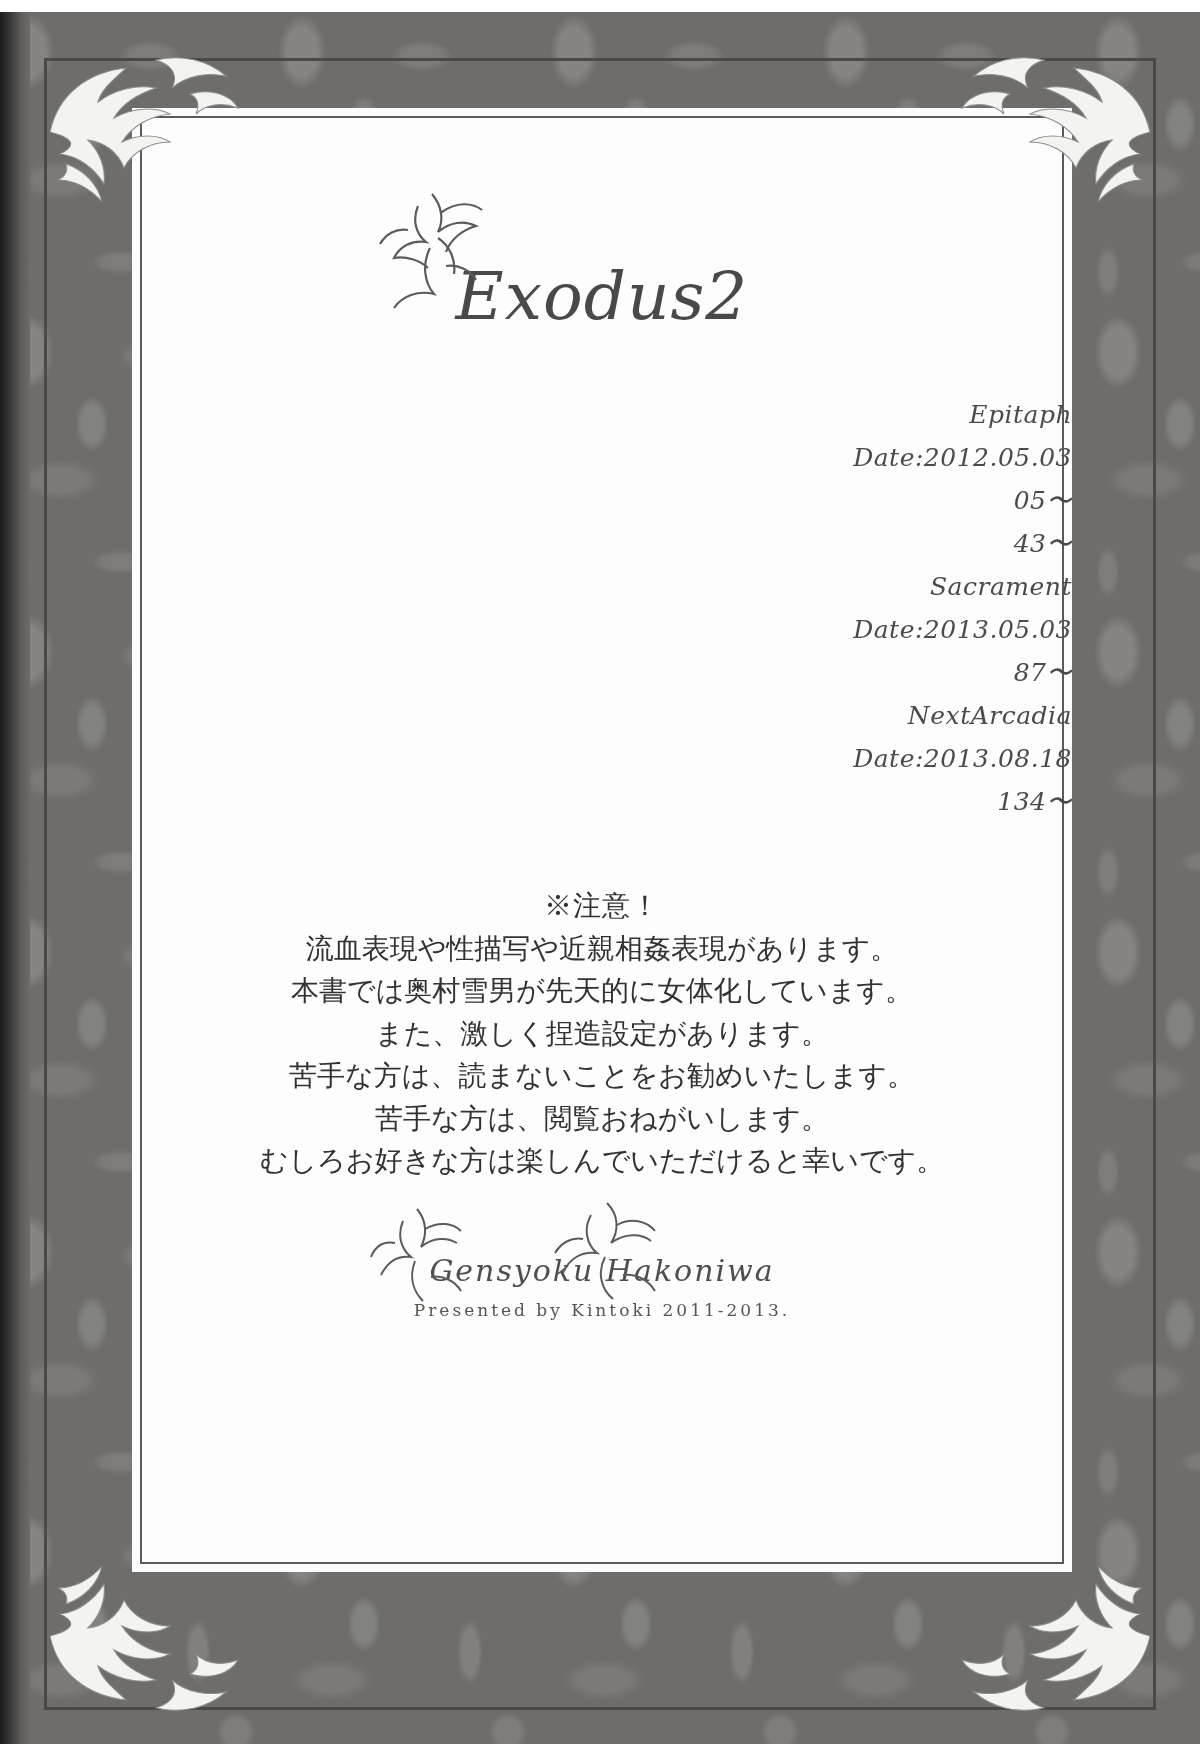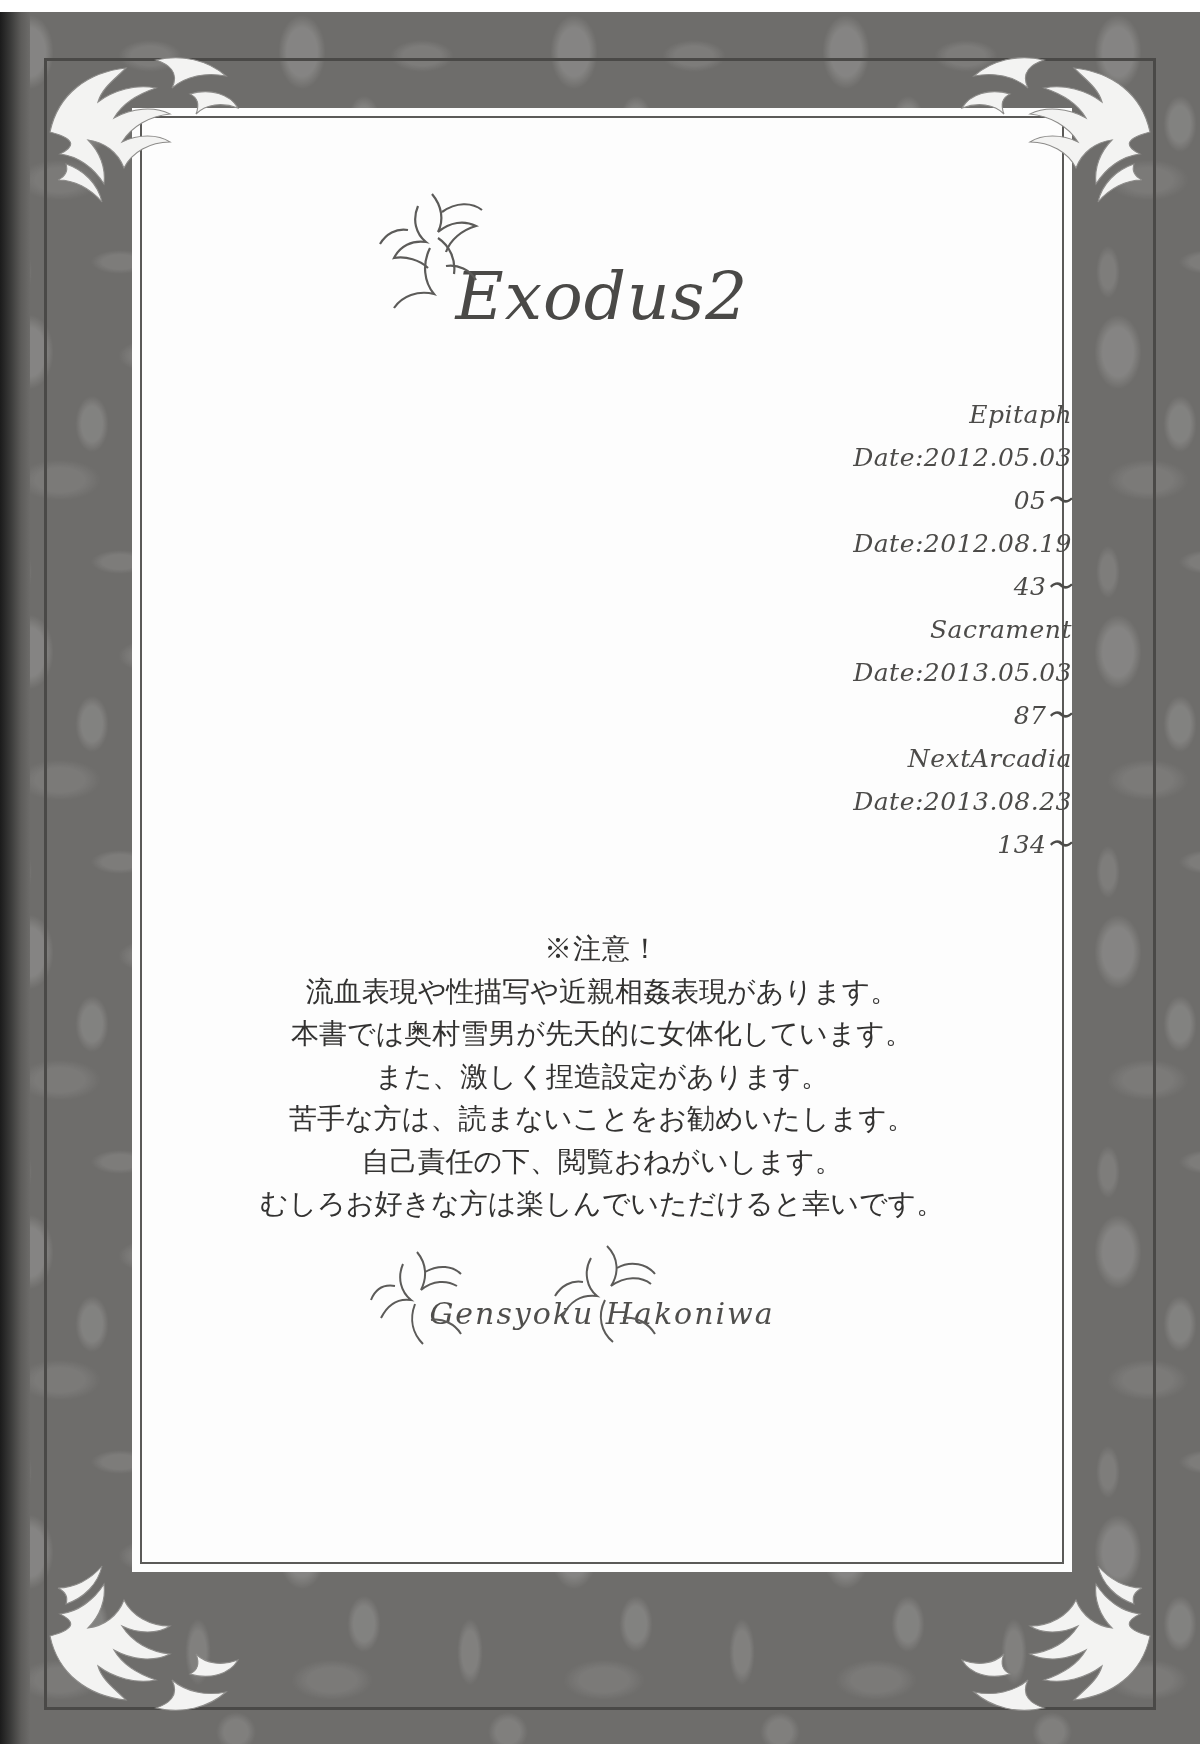--- a/index.html
+++ b/index.html
@@ -244,39 +244,38 @@
         </span>
         <span>Exodus2</span>
       </span>
     </div>
 
     <div class="toc">
       <div>Epitaph</div>
       <div>Date:2012.05.03</div>
       <div>05〜</div>
 
-      <div>Date:2012.08.19</div>
       <div>43〜</div>
 
       <div>Sacrament</div>
       <div>Date:2013.05.03</div>
       <div>87〜</div>
 
       <div>NextArcadia</div>
-      <div>Date:2013.08.23</div>
+      <div>Date:2013.08.18</div>
       <div>134〜</div>
     </div>
 
     <div class="notice">
       <div class="head">※注意！</div>
       <div>流血表現や性描写や近親相姦表現があります。</div>
       <div>本書では奥村雪男が先天的に女体化しています。</div>
       <div>また、激しく捏造設定があります。</div>
       <div>苦手な方は、読まないことをお勧めいたします。</div>
-      <div>自己責任の下、閲覧おねがいします。</div>
+      <div>苦手な方は、閲覧おねがいします。</div>
       <div>むしろお好きな方は楽しんでいただけると幸いです。</div>
     </div>
 
     <div class="circle-mark">
       <span class="circle-name">
         <span class="circle-orn orn-left">
           <svg width="120" height="110" viewBox="0 0 120 110" fill="none">
             <g fill="none" stroke="#5c5b59" stroke-width="2">
               <path d="M48 10 C58 22 58 36 52 48 C64 38 78 38 88 44"></path>
               <path d="M34 22 C28 36 32 50 42 58 C28 56 18 64 12 76"></path>
@@ -294,16 +293,17 @@
               <path d="M44 20 C36 34 40 50 50 58 C34 56 22 64 16 78"></path>
               <path d="M70 30 C84 22 100 26 108 36"></path>
               <path d="M36 44 C24 42 14 48 8 58"></path>
               <path d="M58 62 C50 78 54 94 66 104"></path>
               <path d="M76 80 C90 78 102 86 108 96"></path>
             </g>
           </svg>
         </span>
         <span>Gensyoku Hakoniwa</span>
       </span>
+      <div class="presented">Presented by Kintoki 2011-2013.</div>
     </div>
 
   </div>
 </div>
 
 </body></html>

